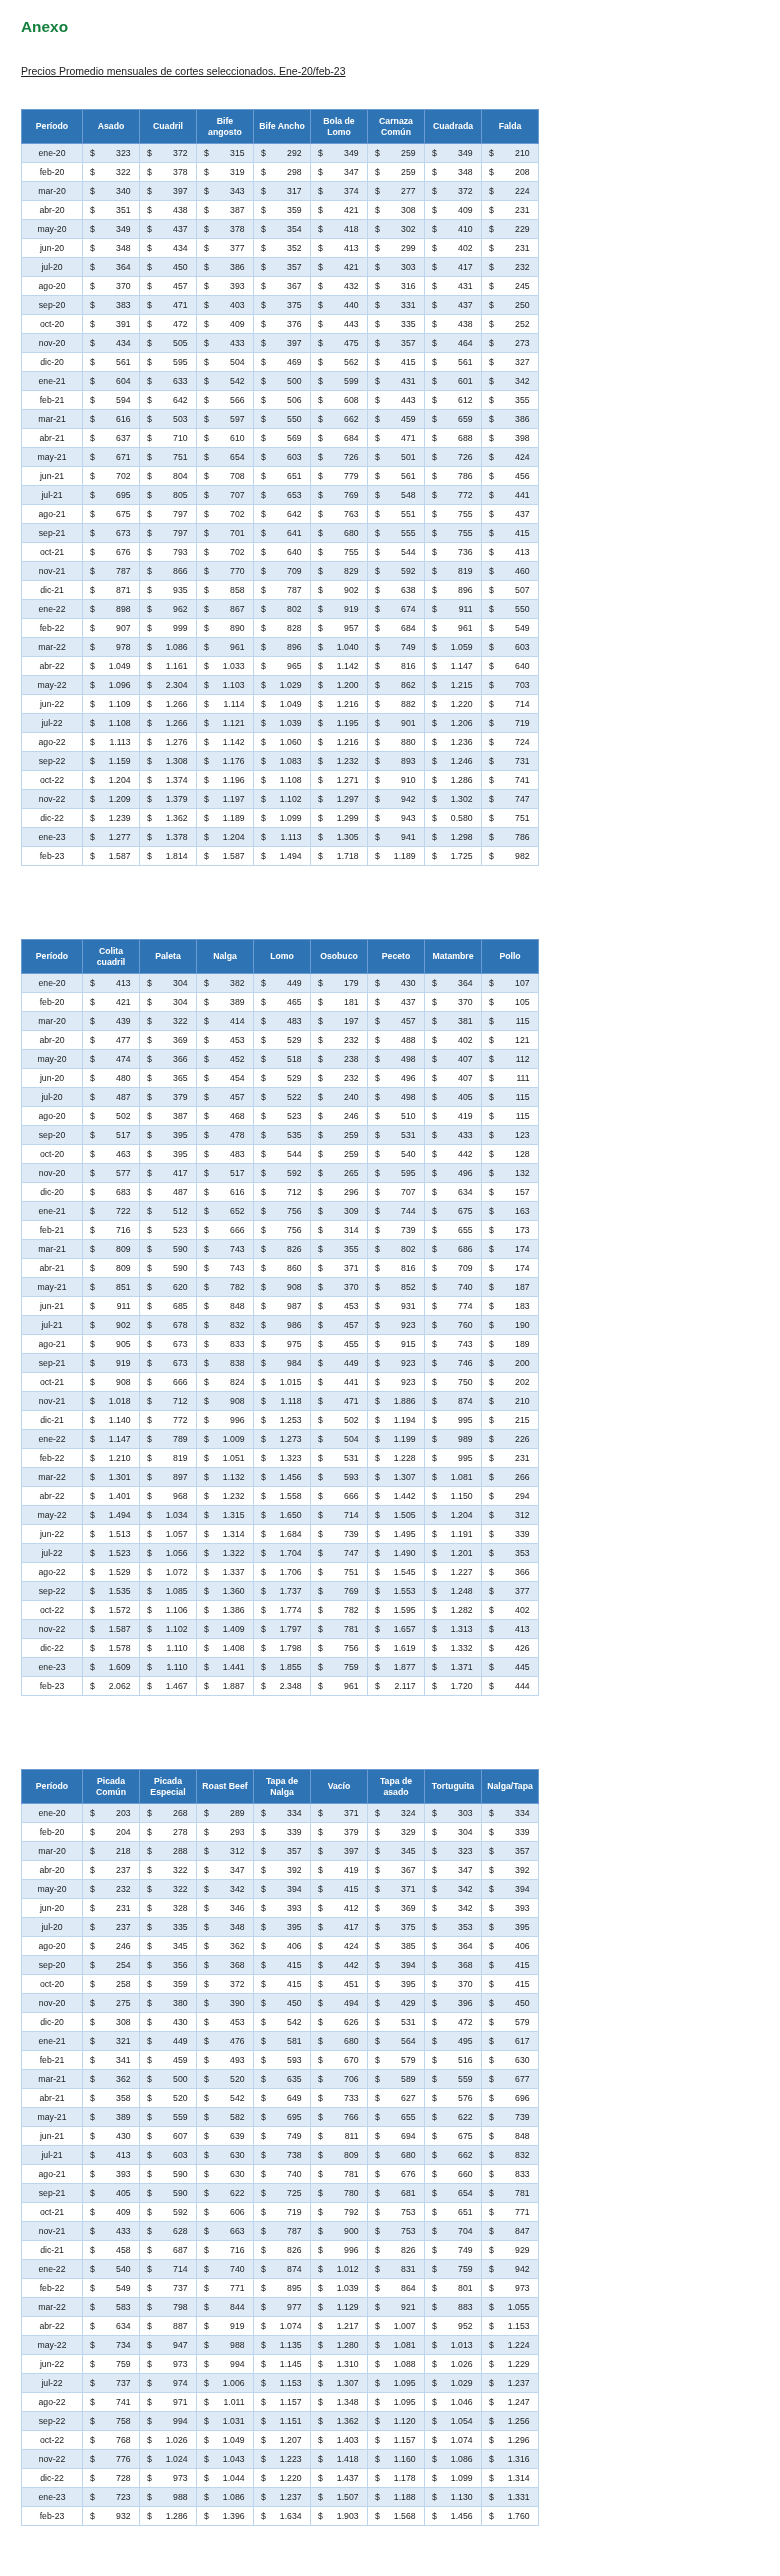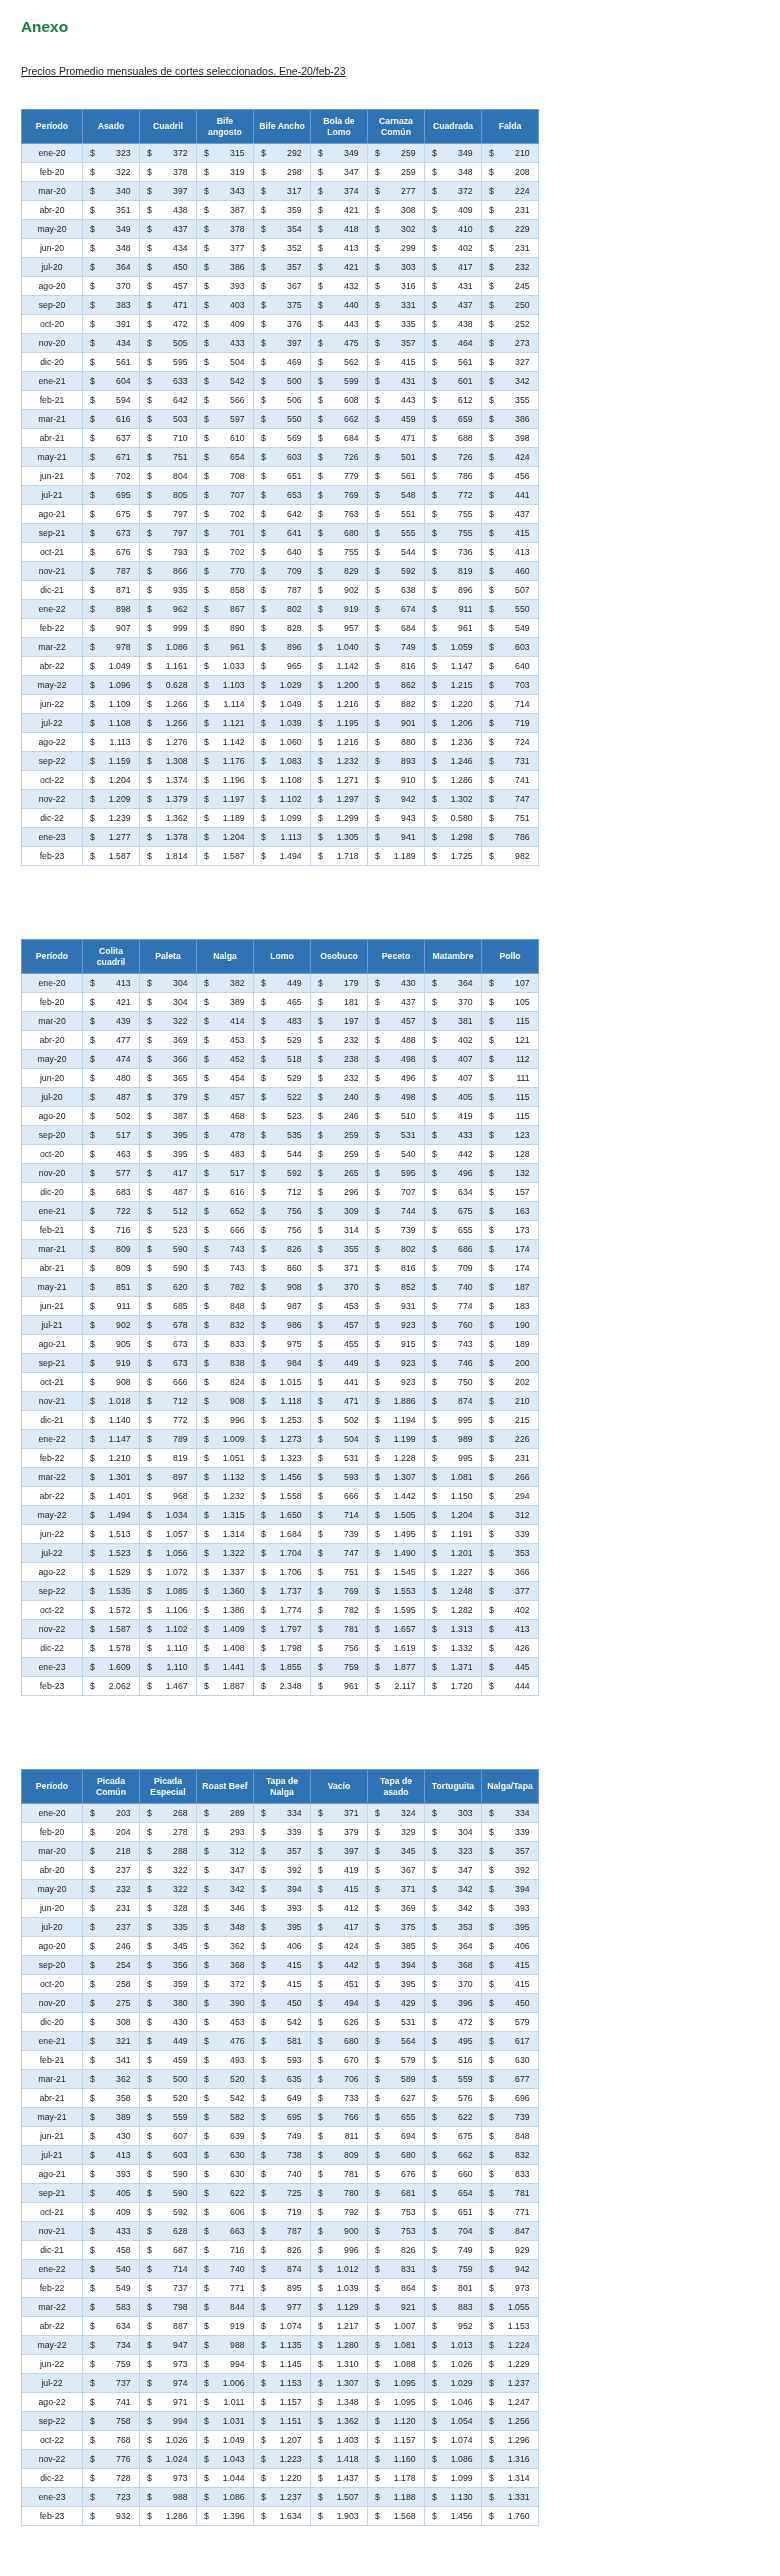--- a/index.html
+++ b/index.html
@@ -1051,21 +1051,21 @@
             </td>
           </tr>
           <tr class="alt">
             <td class="period">may-22</td>
             <td class="val">
               <span class="cur">$</span>
               <span class="num">1.096</span>
             </td>
             <td class="val">
               <span class="cur">$</span>
-              <span class="num">0.628</span>
+              <span class="num">2.304</span>
             </td>
             <td class="val">
               <span class="cur">$</span>
               <span class="num">1.103</span>
             </td>
             <td class="val">
               <span class="cur">$</span>
               <span class="num">1.029</span>
             </td>
             <td class="val">

